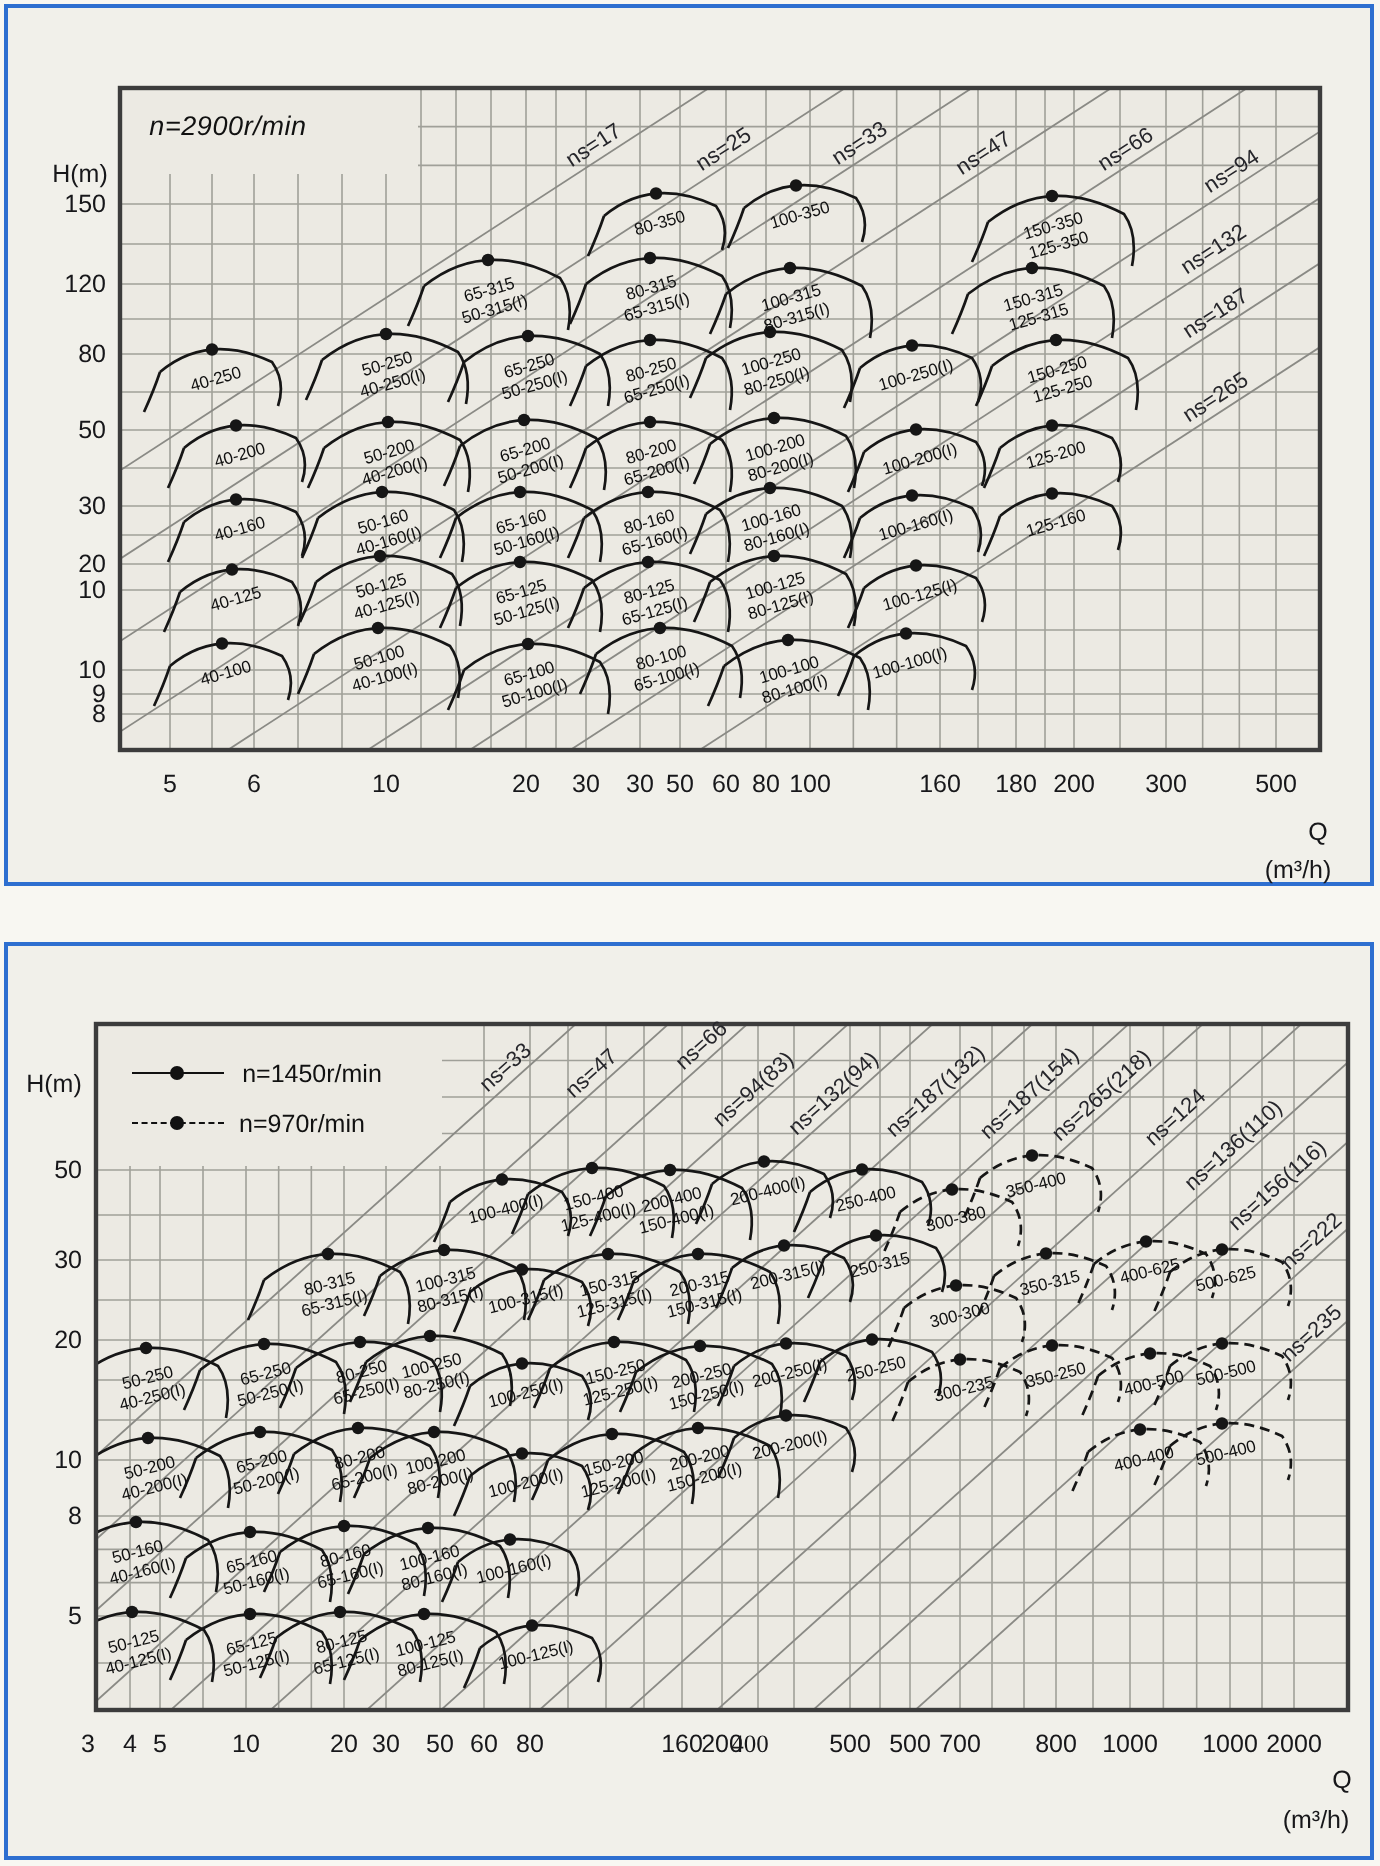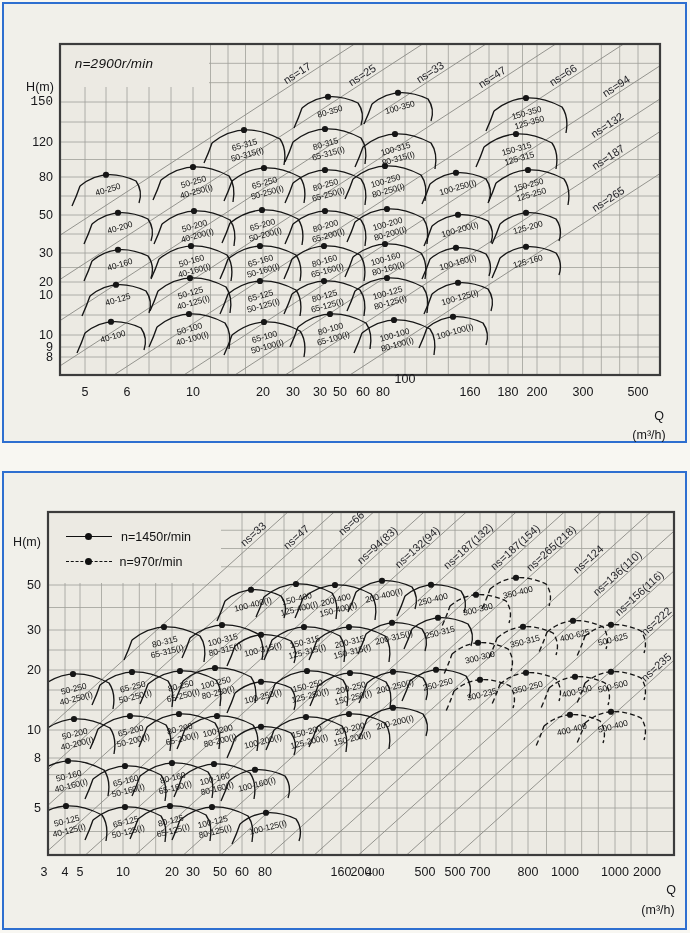--- a/index.html
+++ b/index.html
@@ -351,27 +351,27 @@
     <div class="lbl axis" style="left: 649px; top: 411px; transform: translate(-50%, -50%);">(m³/h)</div>
     <div class="lbl tick" style="left: 85px; top: 385px; transform: translate(-50%, 0px);">5</div>
     <div class="lbl tick" style="left: 127px; top: 385px; transform: translate(-50%, 0px);">6</div>
     <div class="lbl tick" style="left: 193px; top: 385px; transform: translate(-50%, 0px);">10</div>
     <div class="lbl tick" style="left: 263px; top: 385px; transform: translate(-50%, 0px);">20</div>
     <div class="lbl tick" style="left: 293px; top: 385px; transform: translate(-50%, 0px);">30</div>
     <div class="lbl tick" style="left: 320px; top: 385px; transform: translate(-50%, 0px);">30</div>
     <div class="lbl tick" style="left: 340px; top: 385px; transform: translate(-50%, 0px);">50</div>
     <div class="lbl tick" style="left: 363px; top: 385px; transform: translate(-50%, 0px);">60</div>
     <div class="lbl tick" style="left: 383px; top: 385px; transform: translate(-50%, 0px);">80</div>
-    <div class="lbl tick" style="left: 405px; top: 372px; transform: translate(-50%, 0px); text-align: right;">100</div>
+    <div class="lbl tick" style="left: 405px; top: 385px; transform: translate(-50%, 0px); text-align: right;">100</div>
     <div class="lbl tick" style="left: 470px; top: 385px; transform: translate(-50%, 0px);">160</div>
     <div class="lbl tick" style="left: 508px; top: 385px; transform: translate(-50%, 0px);">180</div>
     <div class="lbl tick" style="left: 537px; top: 385px; transform: translate(-50%, 0px);">200</div>
     <div class="lbl tick" style="left: 583px; top: 385px; transform: translate(-50%, 0px);">300</div>
     <div class="lbl tick" style="left: 638px; top: 385px; transform: translate(-50%, 0px);">500</div>
-    <div class="lbl tick" style="left: 53px; top: 102px; transform: translate(-100%, -50%); font-family: Liberation Mono, monospace;">150</div>
+    <div class="lbl tick" style="left: 53px; top: 102px; transform: translate(-100%, -50%);">150</div>
     <div class="lbl tick" style="left: 53px; top: 142px; transform: translate(-100%, -50%);">120</div>
     <div class="lbl tick" style="left: 53px; top: 177px; transform: translate(-100%, -50%);">80</div>
     <div class="lbl tick" style="left: 53px; top: 215px; transform: translate(-100%, -50%);">50</div>
     <div class="lbl tick" style="left: 53px; top: 253px; transform: translate(-100%, -50%);">30</div>
     <div class="lbl tick" style="left: 53px; top: 282px; transform: translate(-100%, -50%);">20</div>
     <div class="lbl tick" style="left: 53px; top: 295px; transform: translate(-100%, -50%);">10</div>
     <div class="lbl tick" style="left: 53px; top: 335px; transform: translate(-100%, -50%);">10</div>
     <div class="lbl tick" style="left: 53px; top: 347px; transform: translate(-100%, -50%);">9</div>
     <div class="lbl tick" style="left: 53px; top: 357px; transform: translate(-100%, -50%);">8</div>
     <div class="lbl ns" style="left: 297px; top: 73px; transform: translate(-50%, -50%) rotate(-33deg);">ns=17</div>

